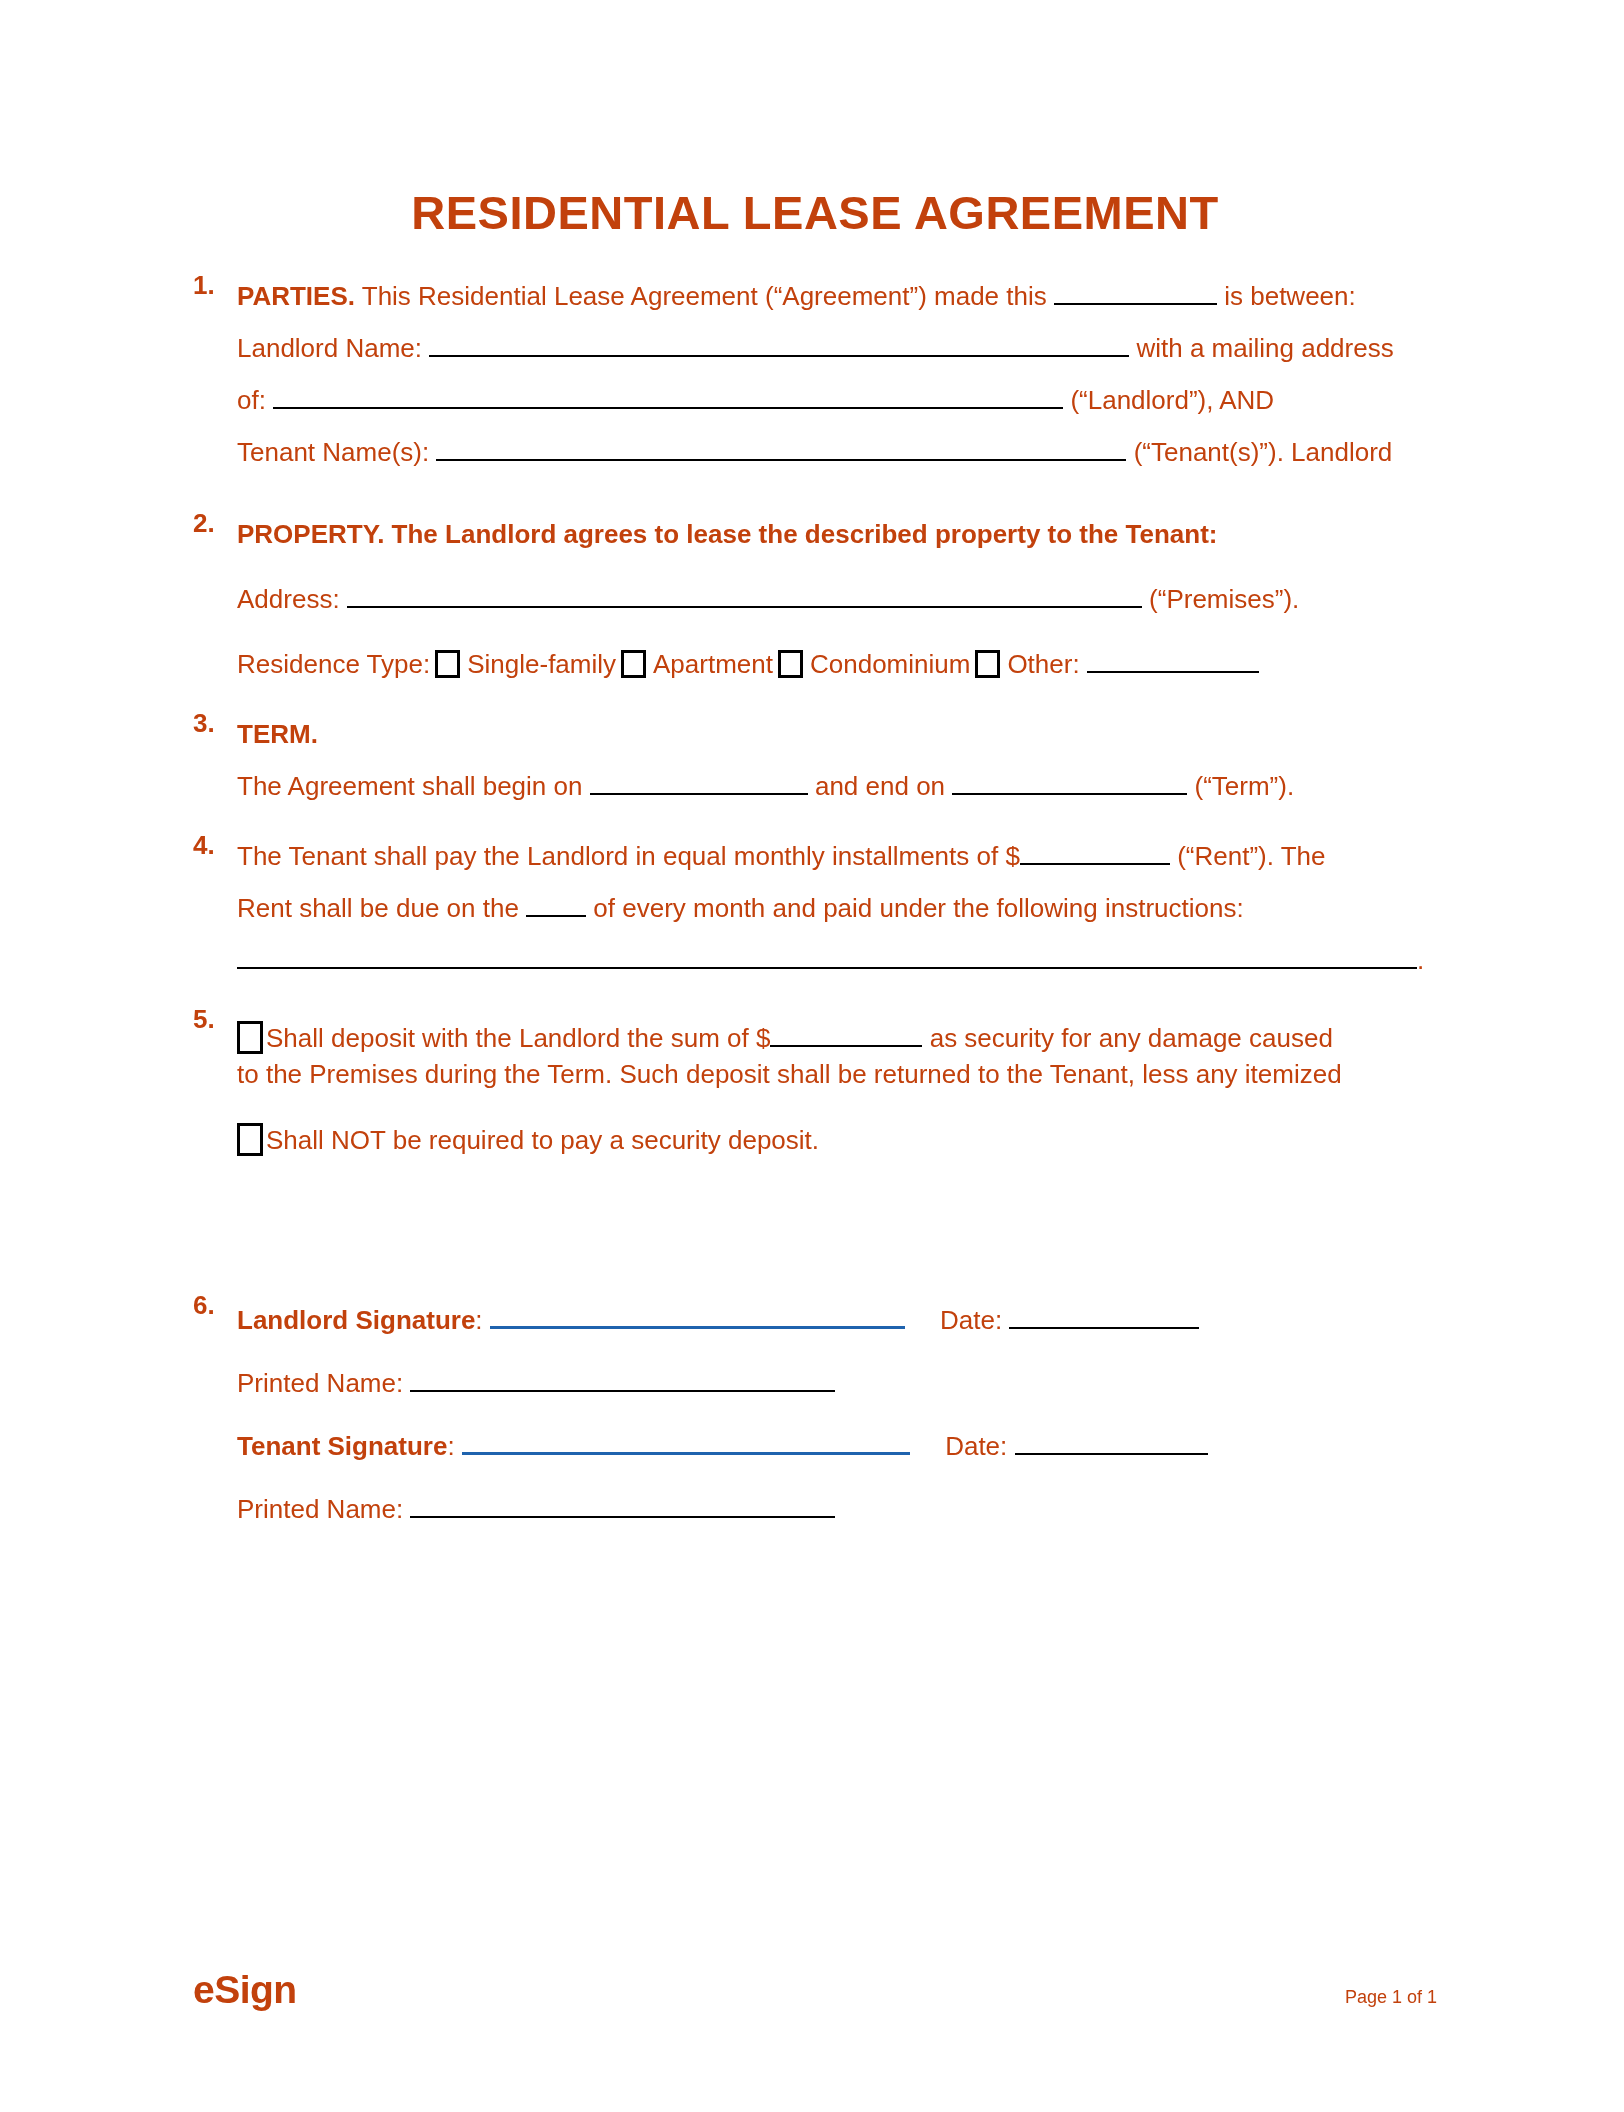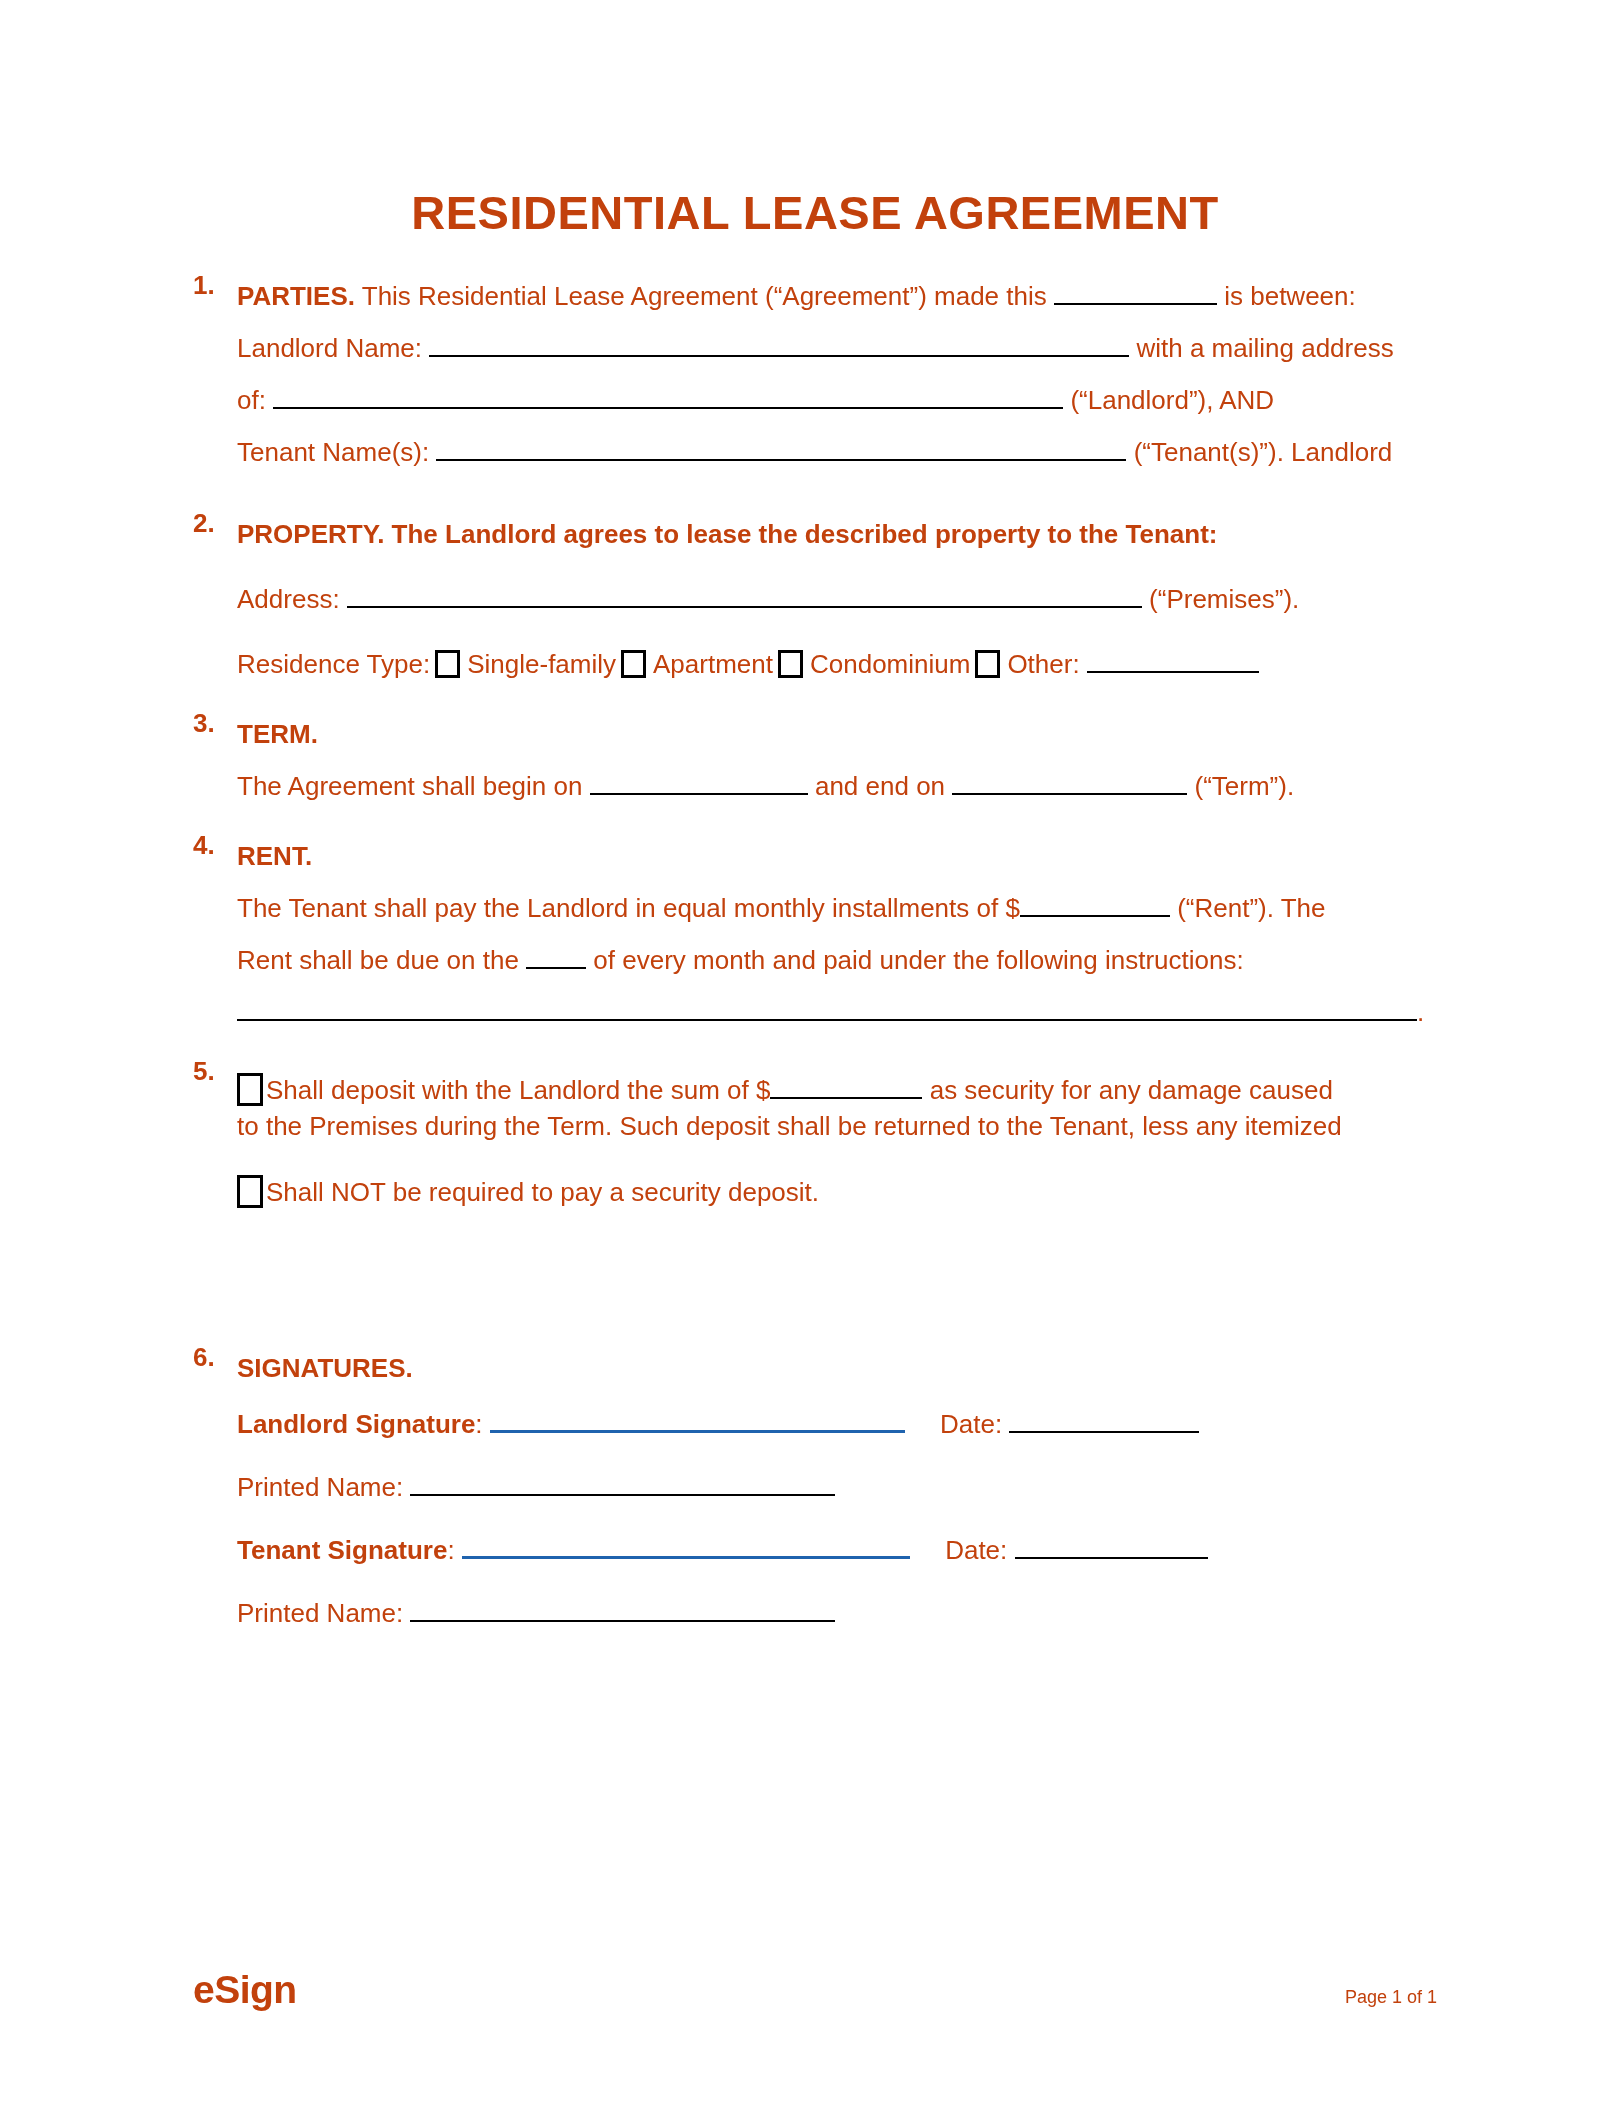--- a/index.html
+++ b/index.html
@@ -129,23 +129,20 @@
           <span class="bl" style="width:235px"></span>
           <span>(“Term”).</span>
         </div>
       </div>
     </div>
 
     <div class="sec" style="margin-top:18px">
       <div class="num">4.</div>
       <div class="body">
         <div class="dl">
-          <b>RENT.</b>
-        </div>
-        <div class="dl">
           <span>The Tenant shall pay the Landlord in equal monthly installments of $</span><span class="bl" style="width:150px"></span>
           <span>(“Rent”). The</span>
         </div>
         <div class="dl">
           <span>Rent shall be due on the</span>
           <span class="bl" style="width:60px"></span>
           <span>of every month and paid under the following instructions:</span>
         </div>
         <div class="dl">
           <span class="bl" style="width:1180px"></span><span>.</span>
@@ -165,23 +162,20 @@
         </div>
         <div class="sl" style="margin-top:30px">
           <span class="cb tight"></span><span>Shall NOT be required to pay a security deposit.</span>
         </div>
       </div>
     </div>
 
     <div class="sec" style="margin-top:132px">
       <div class="num">6.</div>
       <div class="body">
-        <div class="dl">
-          <b>SIGNATURES.</b>
-        </div>
         <div style="margin-top:14px">
           <div class="sigrow">
             <b>Landlord Signature</b><span>:</span>
             <span class="bl blue" style="width: 415px; border-bottom-color: rgb(31, 99, 174);"></span>
             <span class="date-gap">Date:</span>
             <span class="bl" style="width:190px"></span>
           </div>
           <div class="sigrow">
             <span>Printed Name:</span>
             <span class="bl" style="width:425px"></span>

